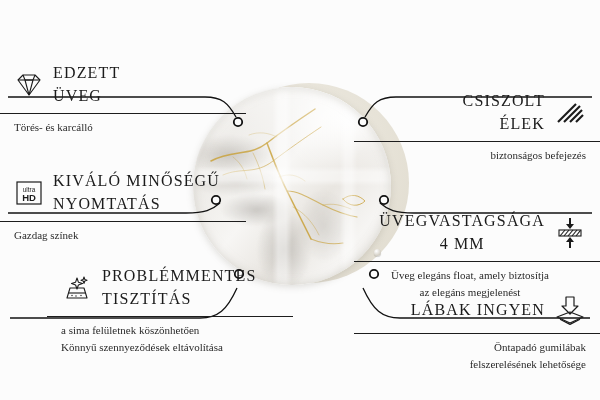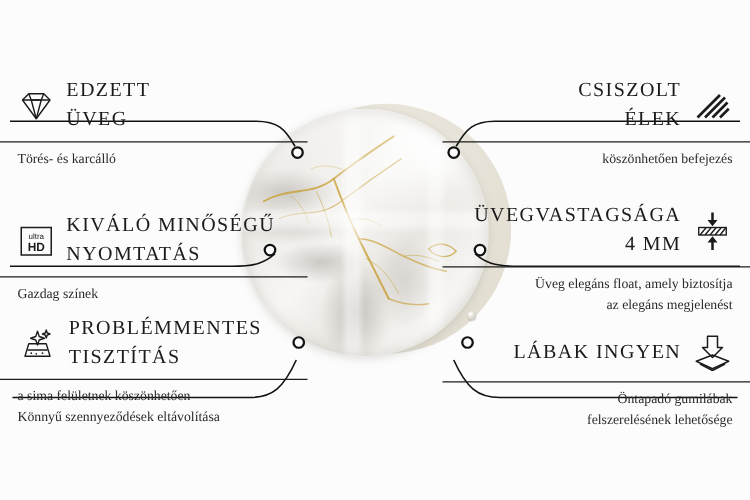--- a/index.html
+++ b/index.html
@@ -54,21 +54,21 @@
     background: radial-gradient(circle at 34% 30%, #ffffff 0%, #d8d4cb 60%, #b9b4a9 100%);
     box-shadow: 0 1px 1px rgba(0,0,0,.18);
   }
 
   
   .connectors { position: absolute; inset: 0; }
 
   
   .feat { position: absolute; width: 232px; }
   .feat.left  { left: 14px;  text-align: left; }
-  .feat.right { right: 14px; text-align: right; }
+  .feat.right { right: 14px; text-align: right; margin-top: 28px; }
 
   .feat .head {
     display: flex; align-items: center; gap: 9px;
     min-height: 34px;
   }
   .feat.right .head { flex-direction: row-reverse; }
 
   .feat .title {
     font-family: "Liberation Serif", serif;
     font-size: 16px; letter-spacing: 1.15px;
@@ -169,21 +169,21 @@
       </svg>
       <div>
         <div class="title">KIVÁLÓ MINŐSÉGŰ</div>
         <div class="title">NYOMTATÁS</div>
       </div>
     </div>
     <div class="rule"></div>
     <div class="desc">Gazdag színek</div>
   </div>
 
-  <div class="feat left" style="top:252px;">
+  <div class="feat left" style="top:265px;margin-left:47px;">
     <div class="head">
       <svg class="ico" width="32" height="28" viewBox="0 0 32 28">
         <g fill="none" stroke="#1b1b1b" stroke-width="1.1" stroke-linejoin="round">
           <path d="M6,24 L9,14 L23,14 L26,24 Z"></path>
           <path d="M8,19 L24,19"></path>
           <path d="M16,4 L17.4,8.2 L21.5,9.6 L17.4,11 L16,15 L14.6,11 L10.5,9.6 L14.6,8.2 Z"></path>
           <path d="M23,3 L23.8,5.4 L26,6.2 L23.8,7 L23,9.4 L22.2,7 L20,6.2 L22.2,5.4 Z"></path>
         </g>
         <g fill="#1b1b1b">
           <circle cx="11" cy="21.5" r=".7"></circle>
@@ -210,24 +210,24 @@
             <path d="M16,22 L28,10"></path>
             <path d="M22,22 L29,15"></path>
         </g>
       </svg>
       <div>
         <div class="title">CSISZOLT</div>
         <div class="title">ÉLEK</div>
       </div>
     </div>
     <div class="rule"></div>
-    <div class="desc">köszönhetően befejezés</div>
-  </div>
-
-  <div class="feat right" style="top:162px;">
+    <div class="desc">biztonságos befejezés</div>
+  </div>
+
+  <div class="feat right" style="top:182px;text-align:center;">
     <div class="head">
       <svg class="ico" width="32" height="32" viewBox="0 0 32 32">
         <g fill="#1b1b1b">
           <path d="M15,1 h2 v6 h3 l-4,5 l-4,-5 h3 z"></path>
           <path d="M15,31 h2 v-6 h3 l-4,-5 l-4,5 h3 z"></path>
         </g>
         <rect x="5" y="13" width="22" height="6" fill="none" stroke="#1b1b1b" stroke-width="1.1"></rect>
         <g stroke="#1b1b1b" stroke-width="1.1">
           <path d="M6,19 L11,13"></path>
             <path d="M10,19 L15,13"></path>

